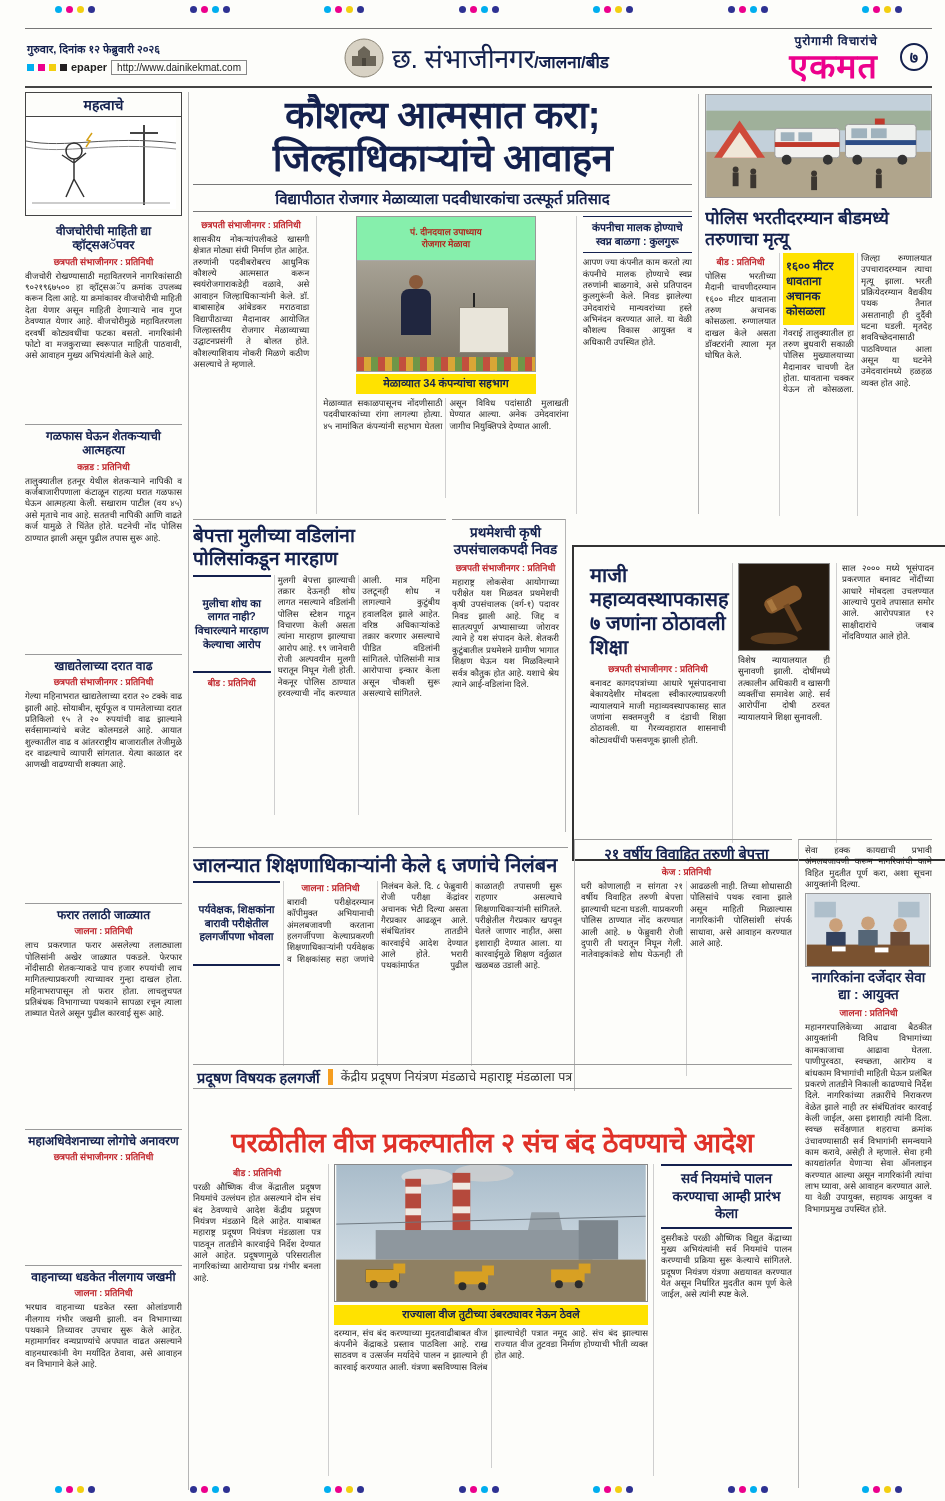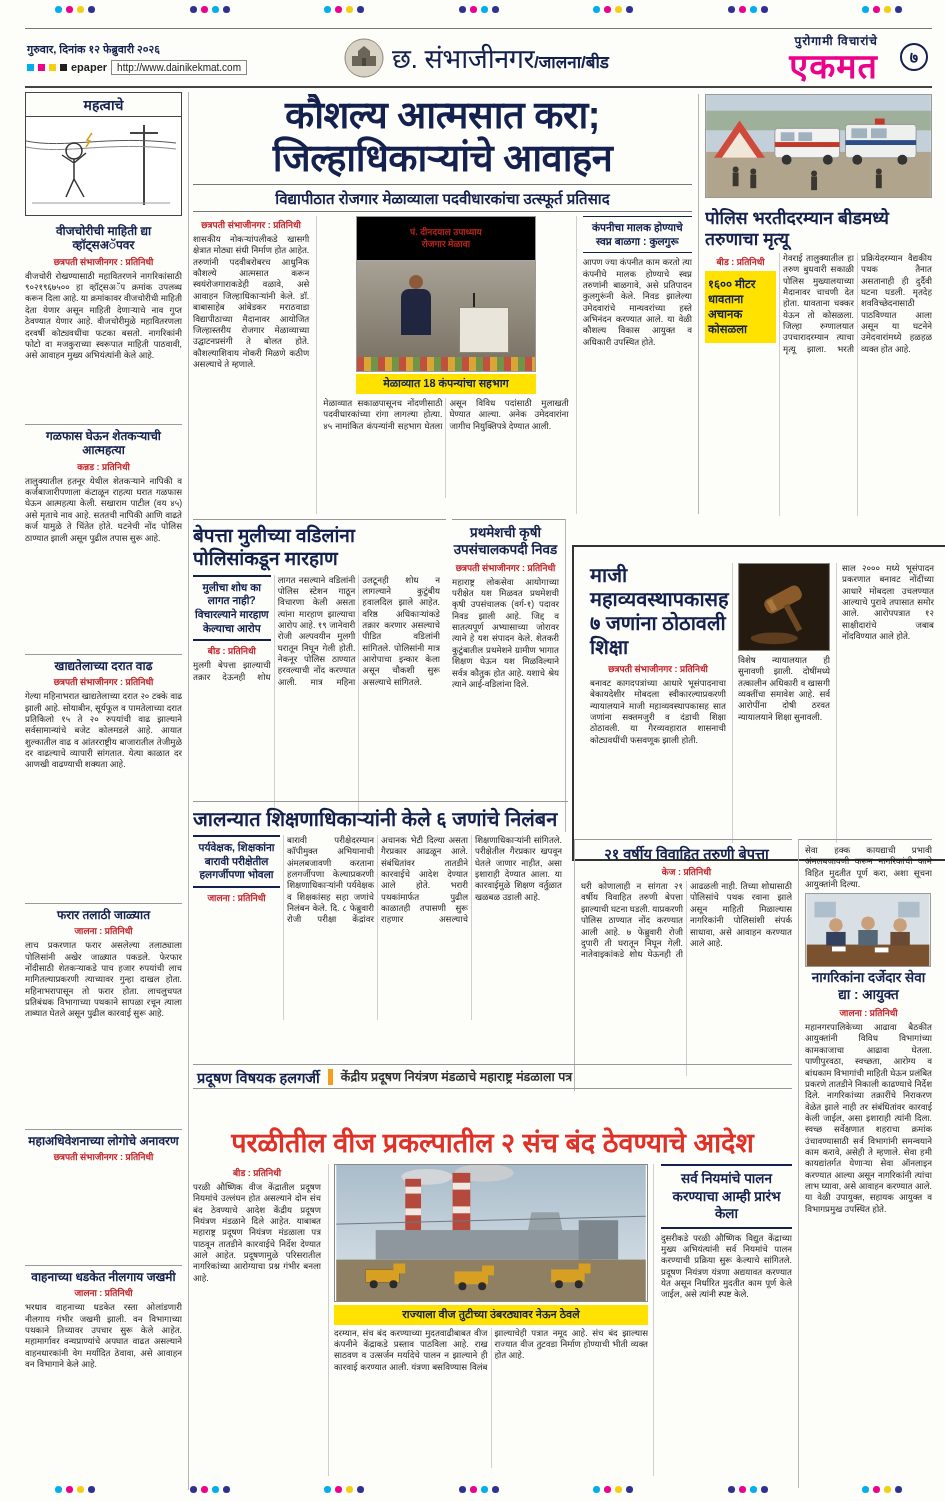--- a/index.html
+++ b/index.html
@@ -37,21 +37,21 @@
   .body-text{font-size:8.6px;line-height:1.32;text-align:justify;color:#222}
   p.body-text{margin:0 0 3px}
   .byline{color:#c0272d;font-weight:bold;font-size:9px;text-align:center;margin:2px 0 3px}
   .twocol{column-count:2;column-gap:7px;column-rule:1px solid #cfcfcf}
   .threecol{column-count:3;column-gap:7px;column-rule:1px solid #cfcfcf}
   .fourcol{column-count:4;column-gap:7px;column-rule:1px solid #cfcfcf}
   .yellow-box{background:#ffe200;color:#14214e;font-weight:bold;font-size:11.5px;text-align:left;
               padding:6px 3px;margin:3px 0;break-inside:avoid;line-height:1.3}
   .yellow-strip{background:#ffe200;color:#14214e;font-weight:bold;font-size:11px;text-align:center;padding:3px 2px;line-height:1.25}
   .deck{font-weight:bold;font-size:10.5px;color:#14214e;border-top:2px solid #14214e;border-bottom:2px solid #14214e;
-        padding:4px 1px;text-align:center;break-inside:avoid;margin-bottom:3px;line-height:1.3}
+        padding:20px 1px;text-align:center;break-inside:avoid;margin-bottom:3px;line-height:1.3}
   .pullq{font-weight:bold;font-size:10.5px;color:#14214e;border-top:1.5px solid #14214e;border-bottom:1.5px solid #14214e;
          padding:4px 1px;text-align:center;margin-bottom:4px;line-height:1.3}
 
   
   .sidebar{left:25px;top:92px;width:164px;height:1398px;border-right:1px solid #b5b5b5;padding-right:6px;overflow:hidden}
   .important-box{border:1px solid #444;height:124px;overflow:hidden}
   .important-title{font-size:14px;font-weight:bold;color:#14214e;text-align:center;border-bottom:1px solid #444;padding:2px 0}
   .side-article{border-top:1px solid #9a9a9a;padding-top:4px;margin-top:4px;overflow:hidden}
   .side-article:first-of-type{border-top:none}
   .side-article h3{font-size:12px;line-height:1.2;color:#14214e;text-align:center;margin-bottom:2px}
@@ -59,21 +59,21 @@
   
   .lead{left:193px;top:94px;width:506px;height:420px;overflow:hidden;padding-right:6px;border-right:1px solid #b5b5b5}
   .lead h1{font-size:38px;line-height:1.12;color:#14214e;text-align:center;font-weight:800;letter-spacing:-.5px}
   .lead-subhead{border-top:1px solid #777;border-bottom:1px solid #777;font-size:15px;font-weight:bold;color:#14214e;
                 text-align:center;padding:3px 0;margin:5px 0 4px}
   .lead-cols{display:flex;gap:7px;height:300px;overflow:hidden}
   .lead-col{width:118px}
   .lead-col.r{border-left:1px solid #cfcfcf;padding-left:6px}
   .lead-mid{width:256px;border-left:1px solid #cfcfcf;padding-left:6px}
   .lead-photo{width:180px;margin:0 auto;border:1px solid #999;overflow:hidden}
-  .lp-banner{height:44px;background:#000000;border-bottom:1px solid #aaa;display:flex;flex-direction:column;
+  .lp-banner{height:44px;background:#86efac;border-bottom:1px solid #aaa;display:flex;flex-direction:column;
              justify-content:center;text-align:center;color:#b3261e;font-weight:bold;font-size:9px;line-height:1.3}
   .lp-stage{position:relative;height:96px;background:linear-gradient(180deg,#a7a295,#7d7668)}
   .lp-head{position:absolute;left:52px;top:14px;width:14px;height:14px;border-radius:50%;background:#8a5a3b}
   .lp-torso{position:absolute;left:44px;top:28px;width:30px;height:46px;border-radius:8px 8px 0 0;background:#20263f}
   .lp-podium{position:absolute;right:26px;bottom:4px;width:50px;height:46px;background:#e9e5da;border:1px solid #8c8678}
   .lp-mic{position:absolute;right:60px;bottom:48px;width:2px;height:16px;background:#222}
   .lp-flowers{height:14px;background:repeating-linear-gradient(90deg,#c2503e 0 7px,#d9a636 7px 14px,#6f9648 14px 21px)}
   .lead-photo-strip{width:180px;margin:2px auto 4px}
   .mid-text{height:100px;overflow:hidden}
 
@@ -95,40 +95,40 @@
   .court{left:572px;top:545px;width:380px;height:316px;border:2px solid #333;padding:16px;overflow:hidden}
   .court-cols{display:flex;gap:6px;height:100%}
   .court-a{width:136px}
   .court-a h2{font-size:20px;line-height:1.2;color:#14214e;margin-bottom:3px}
   .court-b{width:98px;border-left:1px solid #cfcfcf;padding-left:5px}
   .gavel{width:92px;height:88px;border:1px solid #888;margin-bottom:4px;display:block}
   .court-c{width:104px;border-left:1px solid #cfcfcf;padding-left:5px}
   .court-c h3{font-size:13px;line-height:1.25;color:#14214e;text-align:center;margin-bottom:3px}
 
   
-  .suspension{left:193px;top:801px;width:375px;height:252px;border-top:1px solid #999;padding:5px 6px 0 0;overflow:hidden}
+  .suspension{left:193px;top:847px;width:375px;height:252px;border-top:1px solid #999;padding:5px 6px 0 0;overflow:hidden}
   .suspension h2{font-size:20px;line-height:1.2;color:#14214e;margin-bottom:4px}
   .susp-cols{height:185px;overflow:hidden}
 
   .missing-woman{left:574px;top:839px;width:218px;height:252px;border-top:1px solid #999;border-left:1px solid #b5b5b5;
                  padding:5px 0 0 6px;overflow:hidden}
   .missing-woman h2{font-size:14.5px;color:#14214e;text-align:center;line-height:1.25;margin-bottom:2px}
   .mw-cols{height:195px;overflow:hidden}
 
   .commissioner{left:798px;top:839px;width:134px;height:649px;border-top:1px solid #999;border-left:1px solid #b5b5b5;
                 padding:5px 0 0 6px;overflow:hidden}
   .comm-photo{width:126px;height:74px;border:1px solid #999;margin:3px 0;display:block}
   .commissioner h2{font-size:13.5px;color:#14214e;text-align:center;line-height:1.25;margin:2px 0}
 
   
   .pstrip{left:193px;top:1064px;width:599px;height:25px;border-top:1px solid #999;border-bottom:1px solid #999;
           display:flex;align-items:center;gap:8px;padding:0 4px}
   .pstrip .lab{font-size:14.5px;font-weight:800;color:#14214e}
   .pstrip .sep{width:5px;height:16px;background:#f59d1f}
-  .pstrip .txt{font-size:12.5px;font-weight:bold;color:#333}
+  .pstrip .txt{font-size:12.5px;font-weight:normal;color:#333}
 
   
   .parli{left:193px;top:1124px;width:599px;height:364px;padding-top:4px;overflow:hidden}
   .parli h1{font-size:27px;line-height:1.15;color:#e03128;text-align:center;font-weight:800;margin-bottom:5px}
   .parli-cols{display:flex;gap:7px;height:312px;overflow:hidden}
   .p-left{width:128px}
   .p-mid{width:326px;border-left:1px solid #cfcfcf;border-right:1px solid #cfcfcf;padding:0 5px}
   .plant-photo{width:314px;height:138px;border:1px solid #888;display:block}
   .p-mid .yellow-strip{margin:3px 0}
   .p-mid-text{height:140px;overflow:hidden}
@@ -277,21 +277,21 @@
             <div>रोजगार मेळावा</div>
           </div>
           <div class="lp-stage">
             <div class="lp-head"></div>
             <div class="lp-torso"></div>
             <div class="lp-mic"></div>
             <div class="lp-podium"></div>
           </div>
           <div class="lp-flowers"></div>
         </div>
-        <div class="yellow-strip lead-photo-strip">मेळाव्यात 18 कंपन्यांचा सहभाग</div>
+        <div class="yellow-strip lead-photo-strip">मेळाव्यात 34 कंपन्यांचा सहभाग</div>
         <div class="mid-text body-text twocol">मेळाव्यात सकाळपासूनच नोंदणीसाठी पदवीधारकांच्या रांगा लागल्या होत्या. ४५ नामांकित कंपन्यांनी सहभाग घेतला असून विविध पदांसाठी मुलाखती घेण्यात आल्या. अनेक उमेदवारांना जागीच नियुक्तिपत्रे देण्यात आली.</div>
       </div>
       <div class="lead-col r">
         <div class="pullq">कंपनीचा मालक होण्याचे स्वप्न बाळगा : कुलगुरू</div>
         <p class="body-text">आपण ज्या कंपनीत काम करतो त्या कंपनीचे मालक होण्याचे स्वप्न तरुणांनी बाळगावे, असे प्रतिपादन कुलगुरूंनी केले. निवड झालेल्या उमेदवारांचे मान्यवरांच्या हस्ते अभिनंदन करण्यात आले. या वेळी कौशल्य विकास आयुक्त व अधिकारी उपस्थित होते.</p>
       </div>
     </div>
   </section>
 
   <section class="abs police">
@@ -321,20 +321,21 @@
           <rect x="45" y="81" width="6" height="14"></rect>
         <circle cx="110" cy="80" r="3"></circle>
           <rect x="107" y="83" width="6" height="14"></rect>
         <circle cx="176" cy="78" r="3"></circle>
           <rect x="173" y="81" width="6" height="14"></rect>
       </g>
     </svg>
     <h2>पोलिस भरतीदरम्यान बीडमध्ये तरुणाचा मृत्यू</h2>
     <div class="police-cols threecol">
       <div class="byline">बीड : प्रतिनिधी</div>
+      <p class="body-text">पोलिस भरतीच्या मैदानी चाचणीदरम्यान १६०० मीटर धावताना तरुण अचानक कोसळला. रुग्णालयात दाखल केले असता डॉक्टरांनी त्याला मृत घोषित केले.</p>
       <div class="yellow-box">१६०० मीटर धावताना अचानक कोसळला</div>
       <p class="body-text">गेवराई तालुक्यातील हा तरुण बुधवारी सकाळी पोलिस मुख्यालयाच्या मैदानावर चाचणी देत होता. धावताना चक्कर येऊन तो कोसळला. जिल्हा रुग्णालयात उपचारादरम्यान त्याचा मृत्यू झाला. भरती प्रक्रियेदरम्यान वैद्यकीय पथक तैनात असतानाही ही दुर्दैवी घटना घडली. मृतदेह शवविच्छेदनासाठी पाठविण्यात आला असून या घटनेने उमेदवारांमध्ये हळहळ व्यक्त होत आहे.</p>
     </div>
   </section>
 
   <section class="abs missing-girl">
     <h2>बेपत्ता मुलीच्या वडिलांना पोलिसांकडून मारहाण</h2>
     <div class="mg-cols threecol">
       <div class="deck">मुलीचा शोध का लागत नाही? विचारल्याने मारहाण केल्याचा आरोप</div>
       <div class="byline">बीड : प्रतिनिधी</div>

